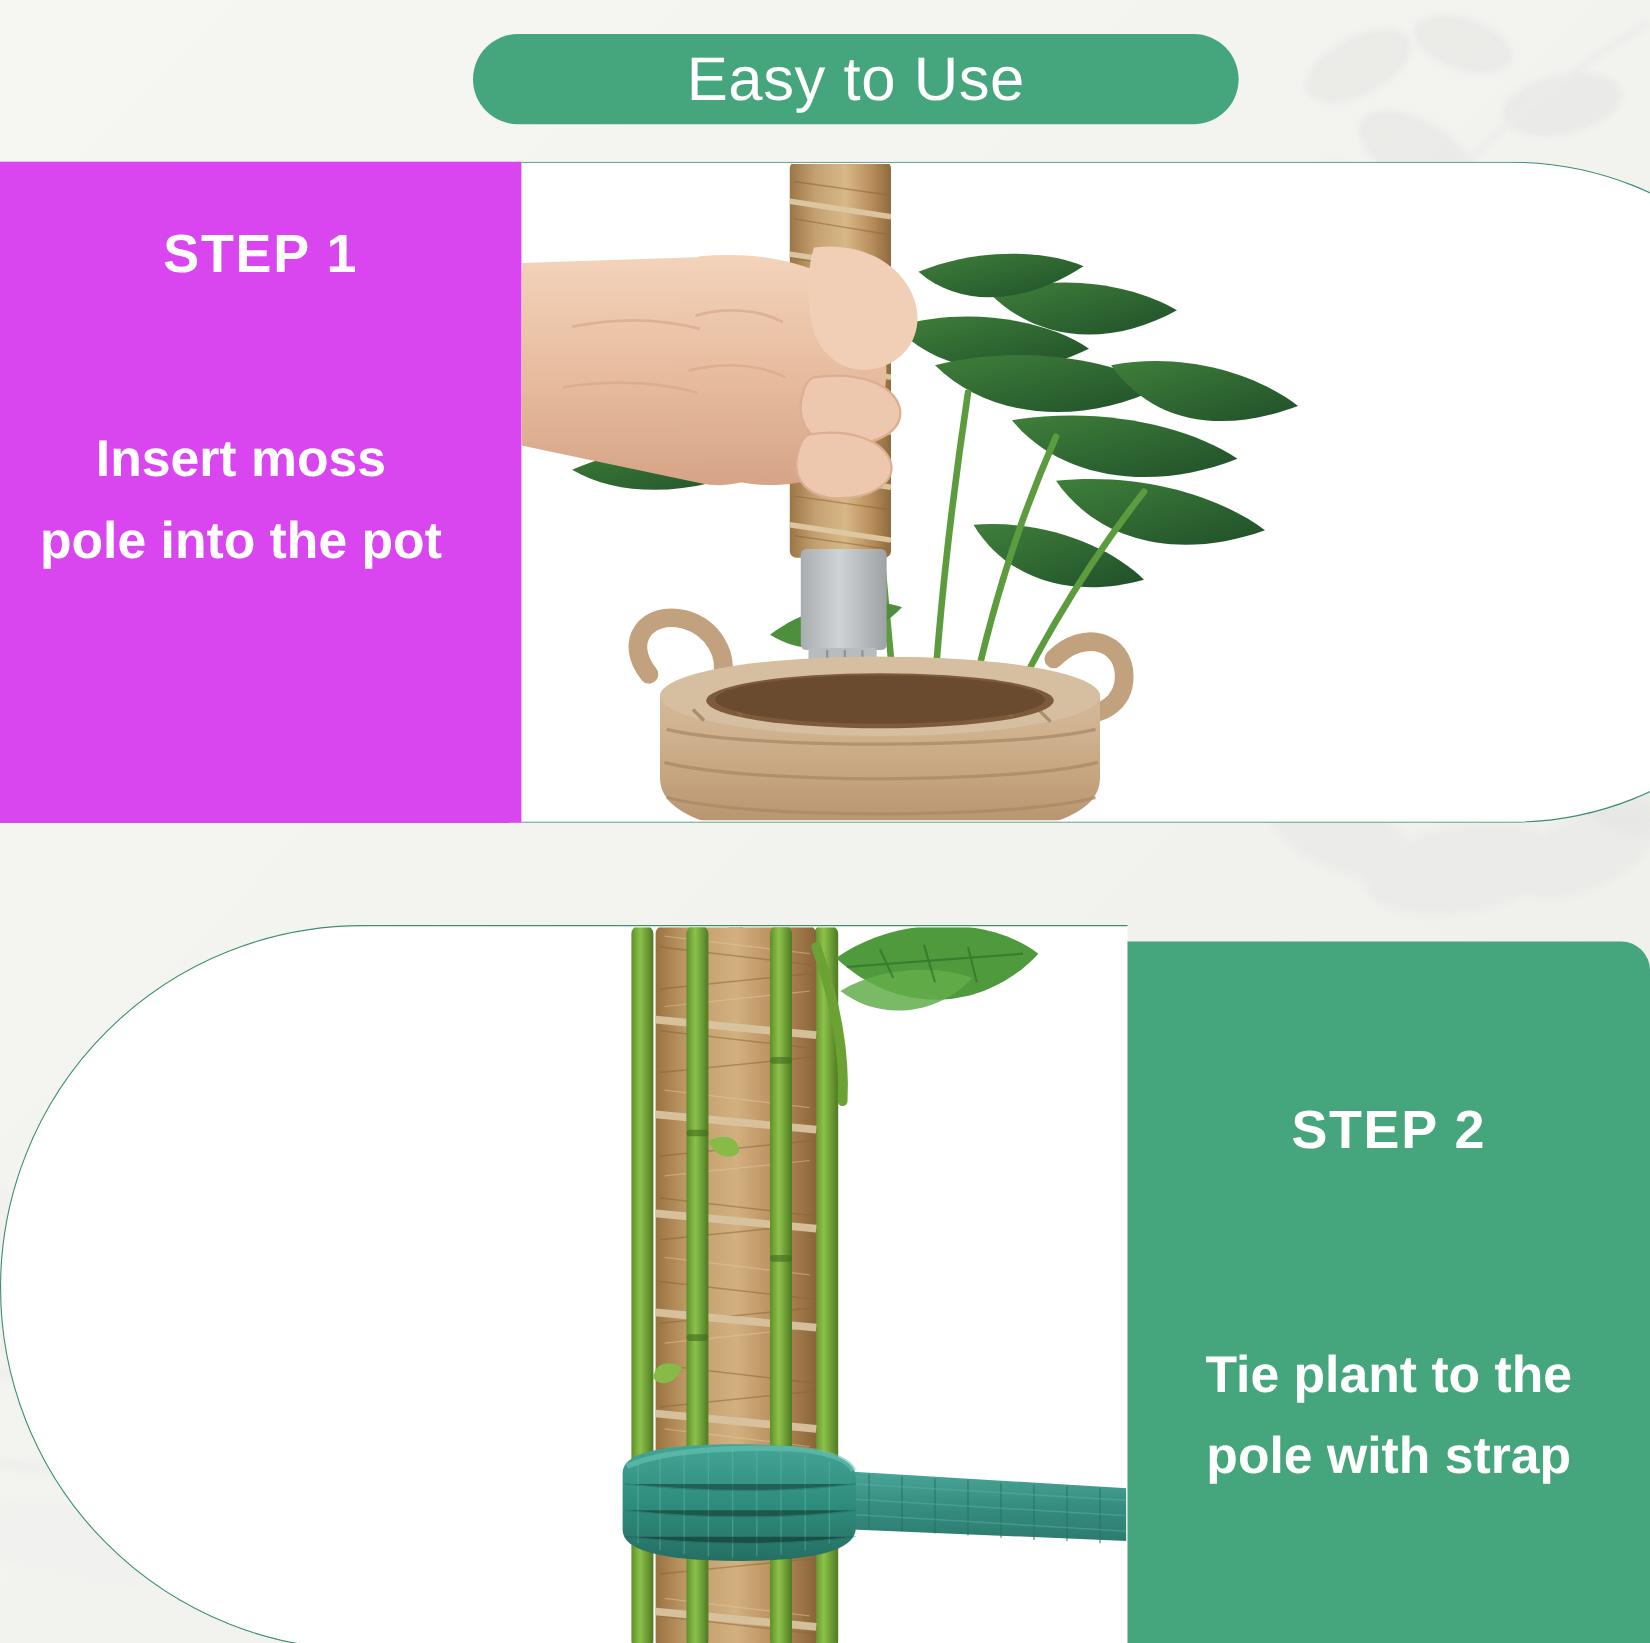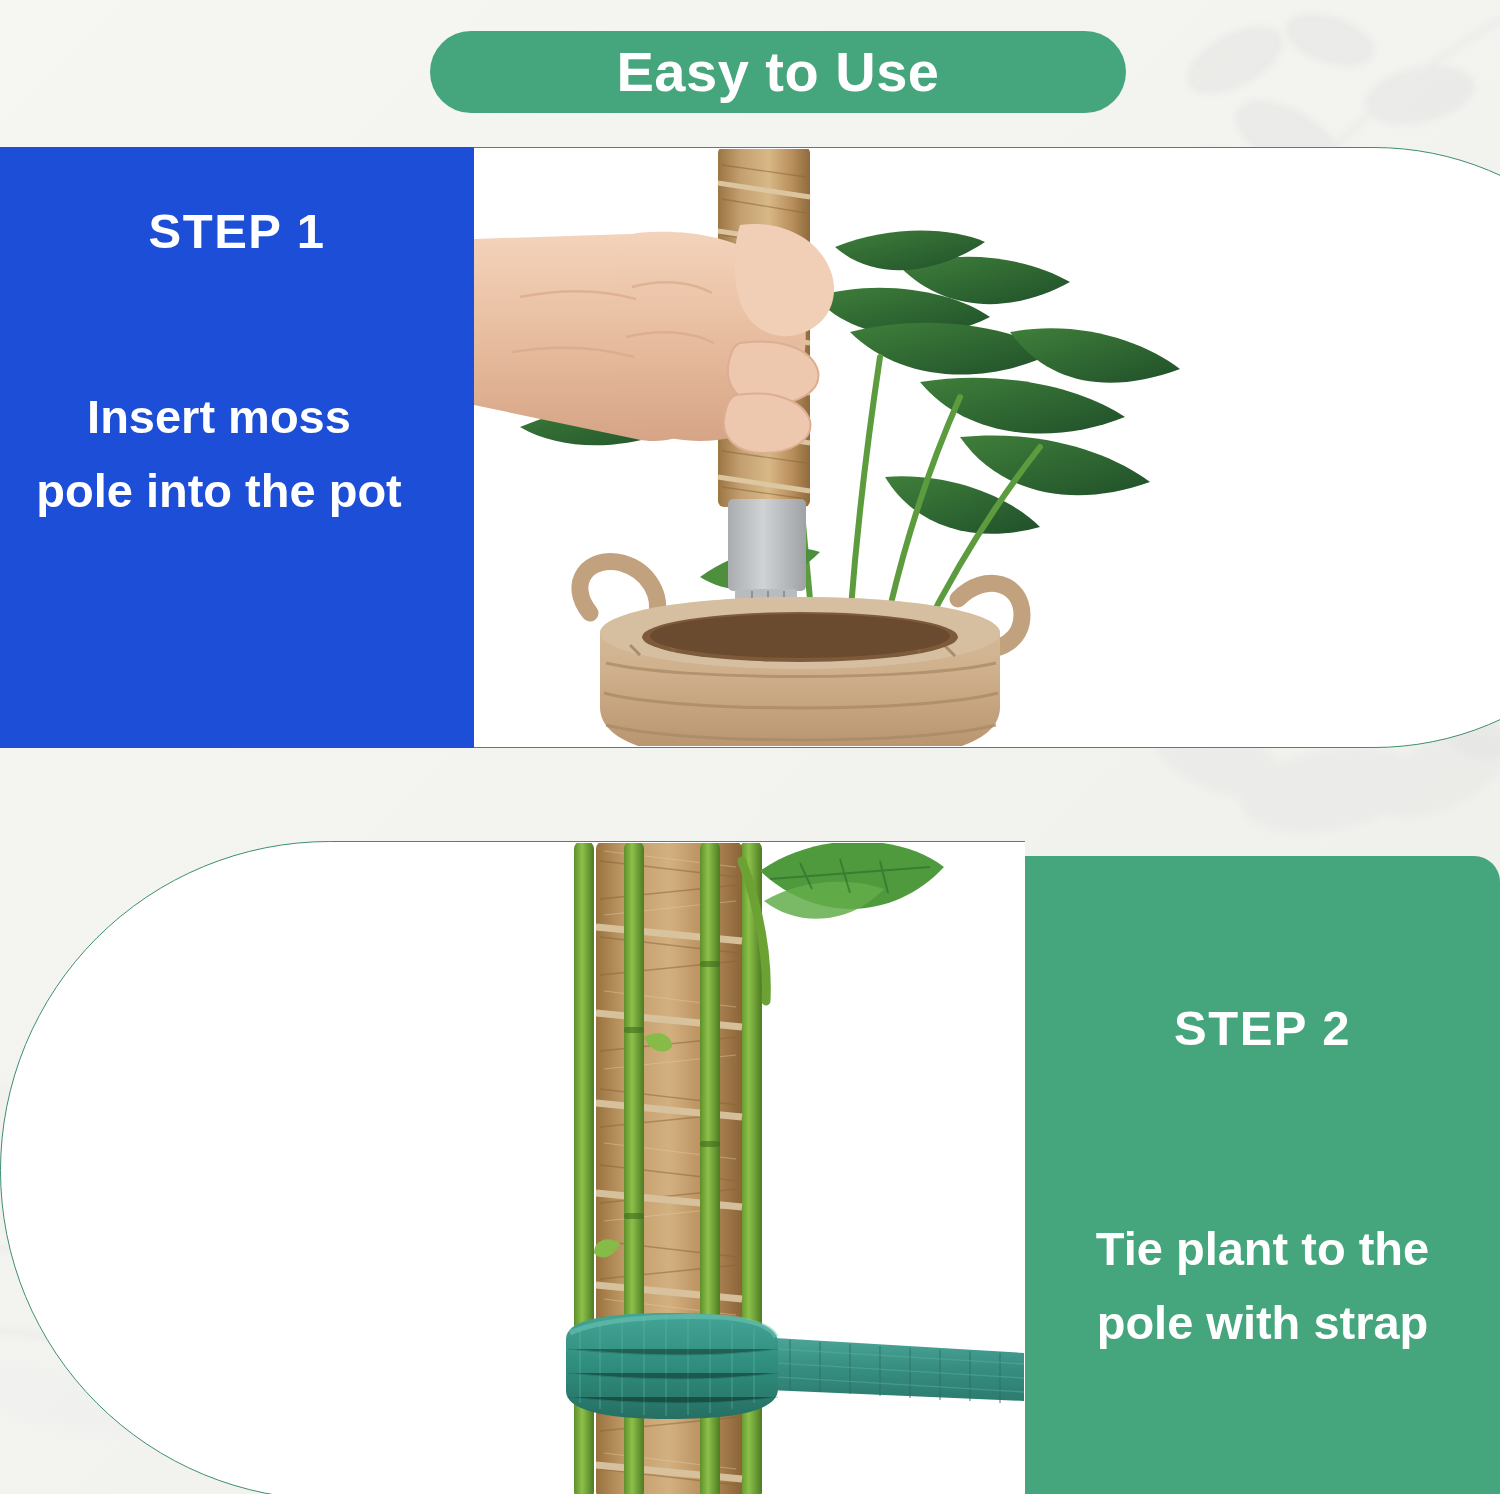--- a/index.html
+++ b/index.html
@@ -37,40 +37,40 @@
     height: 82px;
     background: #45a57c;
     border-radius: 41px;
     display: flex;
     align-items: center;
     justify-content: center;
   }
   #header-pill .title {
     color: #ffffff;
     font-size: 56px;
-    font-weight: bold;
+    font-weight: normal;
     letter-spacing: 0.5px;
     line-height: 1;
     white-space: nowrap;
   }
 
   
   #panel-step-1 {
     position: absolute;
     left: 0; top: 147px;
     width: 1500px;
     height: 601px;
     z-index: 2;
   }
   #panel-step-1 .green-block {
     position: absolute;
     left: 0; top: 0;
     width: 474px;
     height: 601px;
-    background: #1d4ed8;
+    background: #d946ef;
   }
   #panel-step-1 .photo-pane {
     position: absolute;
     left: 474px; top: 0;
     width: 1026px;
     height: 601px;
     overflow: hidden;
   }
   #panel-step-1 .photo-shape {
     position: absolute;

